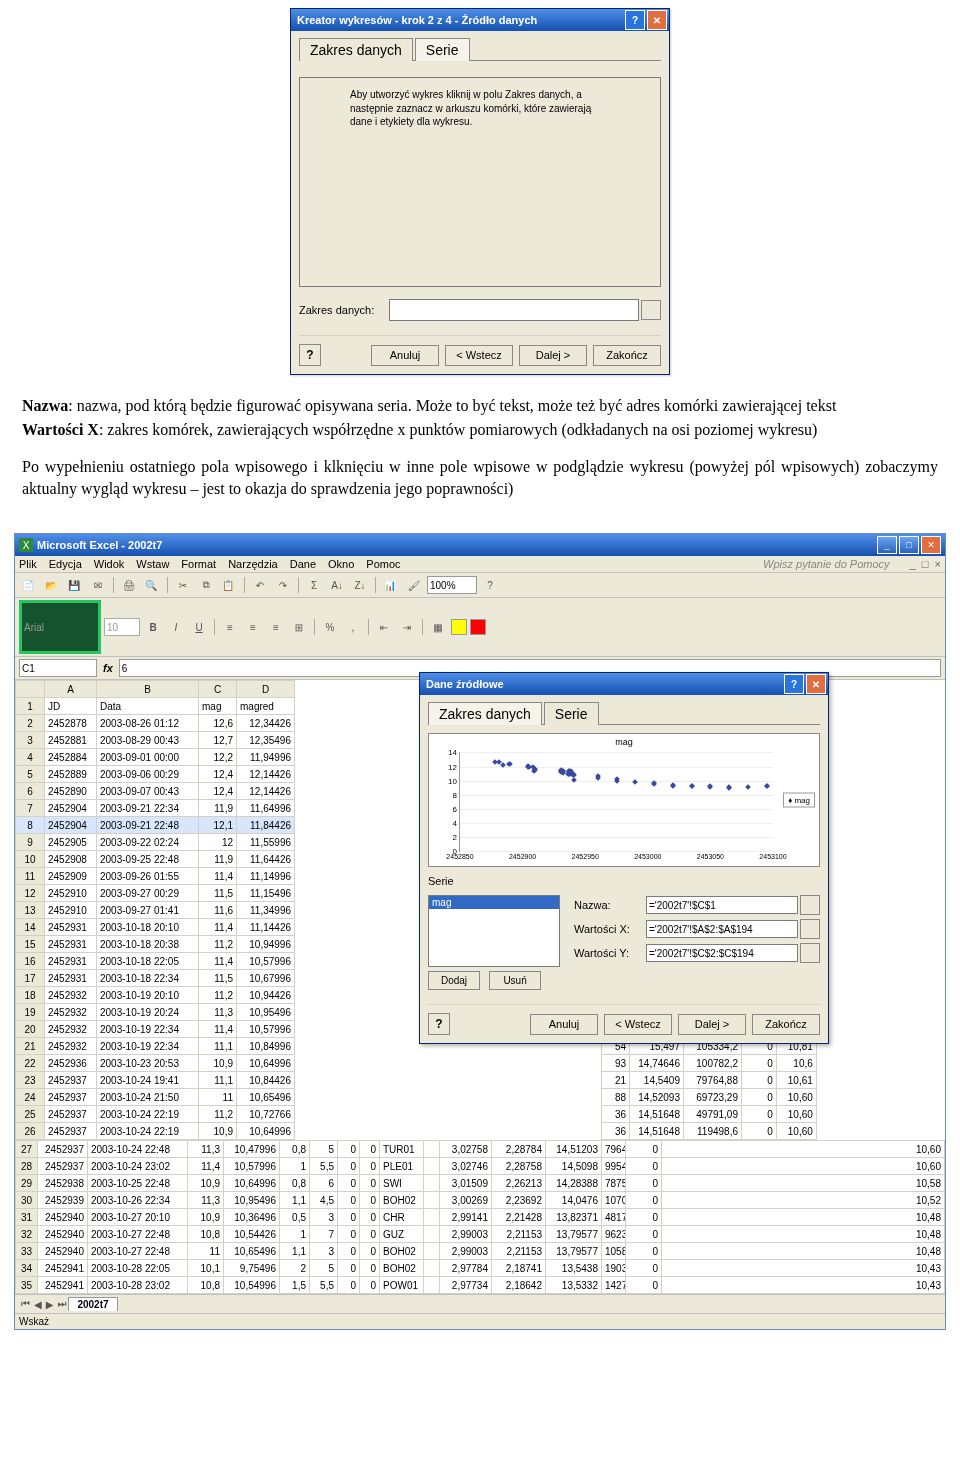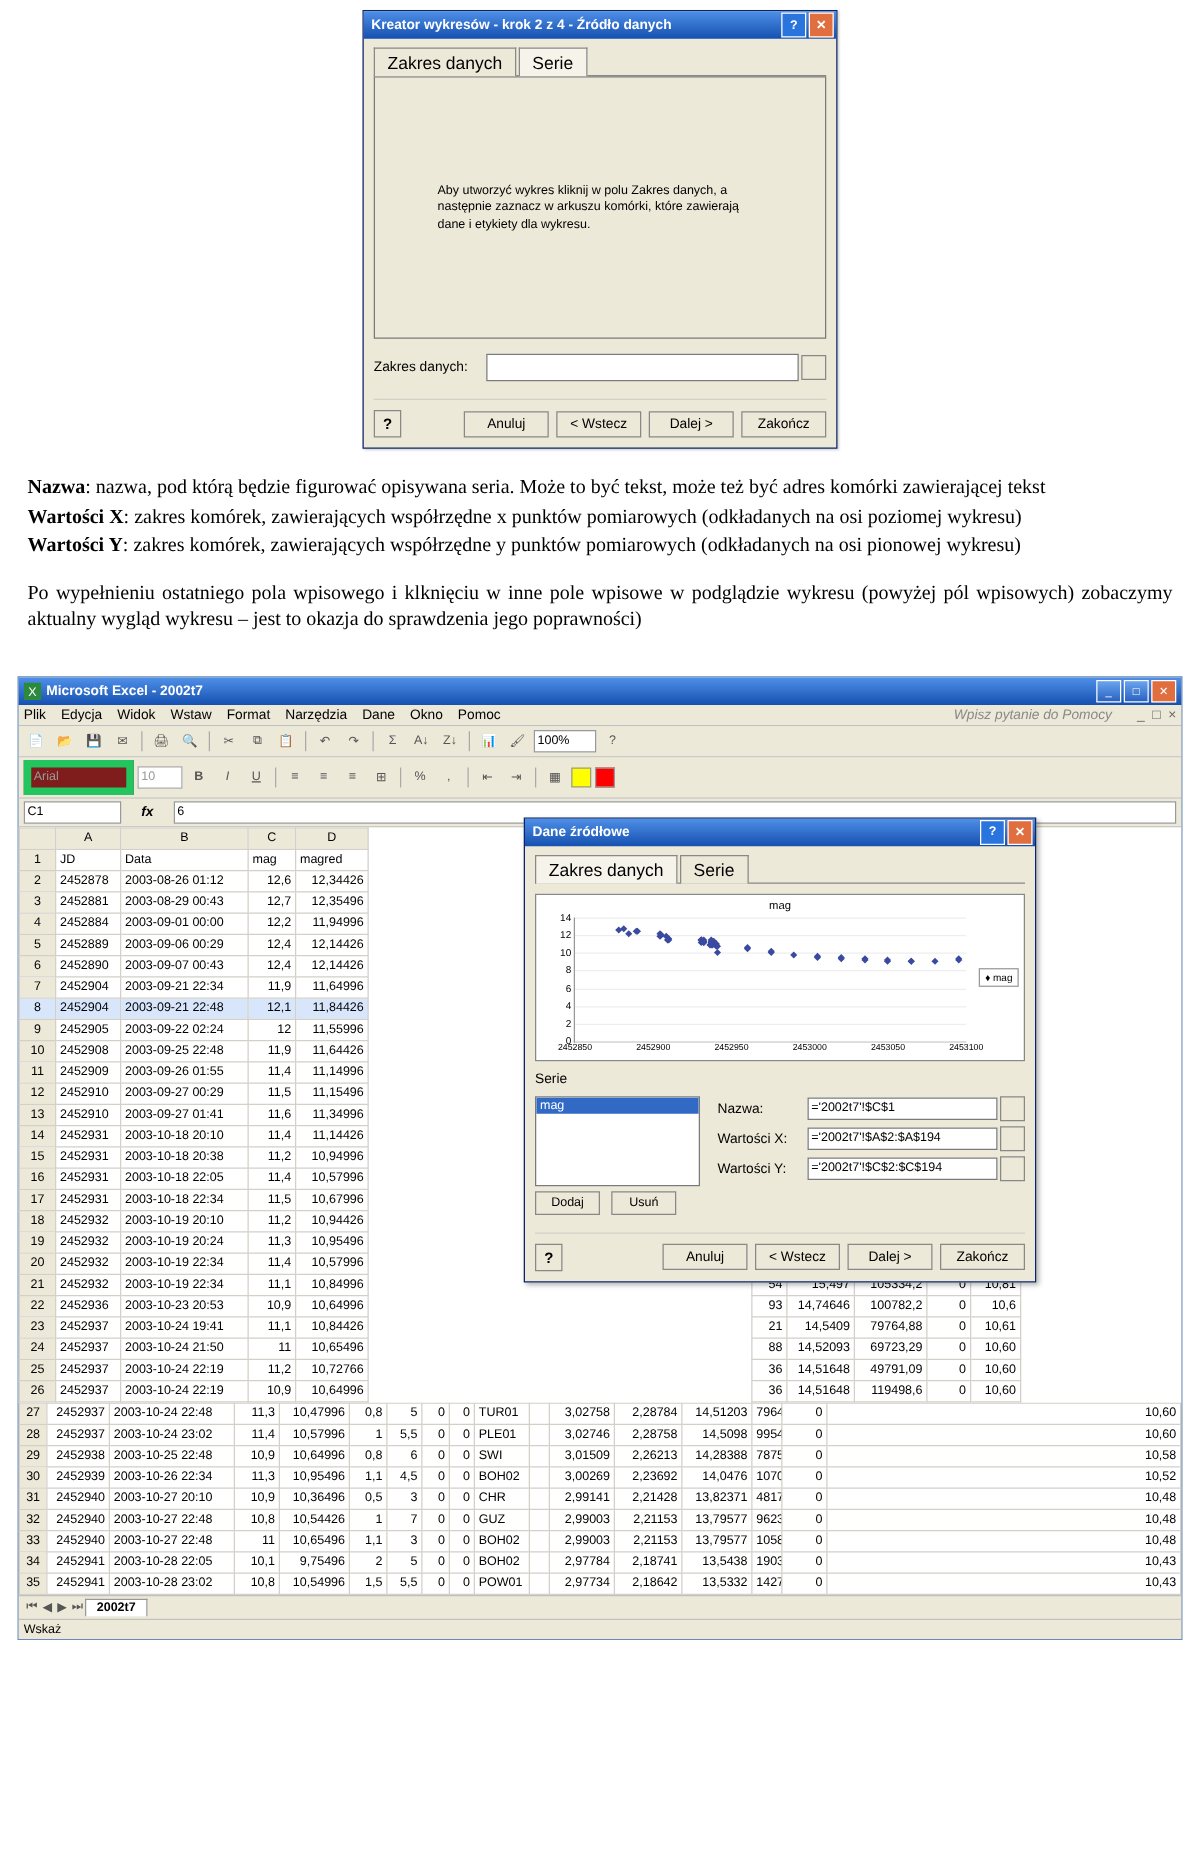--- a/index.html
+++ b/index.html
@@ -6,21 +6,21 @@
   
   .dlg{width:378px;margin:8px auto 0 auto;border:1px solid #0a246a;background:#ece9d8;box-shadow:1px 1px 2px rgba(0,0,0,.2)}
   .tb{height:22px;background:linear-gradient(#4e8fe7,#1550b0);display:flex;align-items:center;padding:0 2px 0 6px;color:#fff;font-weight:bold}
   .tb-txt{flex:1;font-size:11px}
   .tb-btn{width:18px;height:18px;margin-left:2px;border:1px solid #fff;background:#e06e3f;color:#fff;font-size:10px;display:flex;align-items:center;justify-content:center;font-weight:bold}
   .tb-help{background:#2a74dd}
   .dlg-body{padding:6px 8px 8px 8px}
   .tabs{display:flex;border-bottom:1px solid #888}
   .tab{padding:3px 10px 3px 10px;border:1px solid #888;border-bottom:none;margin-right:2px;background:#f5f3ea;position:relative;top:1px;font-size:14px}
   .tab.active{background:#ece9d8}
-  .preview{border:1px solid #7a7a7a;height:188px;margin-top:0;background:#ece9d8;padding:10px;display:flex;align-items:center;justify-content:center}
+  .preview{border:1px solid #7a7a7a;height:188px;margin-top:16px;background:#ece9d8;padding:10px;display:flex;justify-content:center}
   .preview-inner{font-size:10px;line-height:1.35;text-align:left;width:260px}
   .field-row{display:flex;align-items:center;margin-top:12px}
   .lbl{width:90px}
   .inp{flex:1;height:18px;border:1px solid #7a7a7a;background:#fff;padding:1px 2px;font:inherit}
   .radio-row{display:flex;align-items:center;margin:2px 0}
   .radio{width:11px;height:11px;border:1px solid #555;border-radius:50%;margin-right:6px;display:inline-block;position:relative}
   .radio.sel::after{content:"";position:absolute;inset:2px;border-radius:50%;background:#000}
   .btn-row{display:flex;align-items:center;margin-top:14px;border-top:1px solid #d4d0c8;padding-top:8px}
   .help-icn{width:20px;height:20px;border:1px solid #888;background:#ece9d8;display:flex;align-items:center;justify-content:center;font-size:12px;font-weight:bold;margin-right:auto}
   .btn{min-width:68px;height:21px;border:1px solid #888;background:#ece9d8;margin-left:6px;font:inherit;padding:0 8px}
@@ -33,27 +33,27 @@
   .xl-tb svg{margin-right:4px}
   .xl-tb-txt{font-weight:bold}
   .xl-menu{background:#ece9d8;border-bottom:1px solid #c0c0c0;padding:2px 4px;display:flex;gap:12px;font-size:11px}
   .xl-menu span{cursor:default}
   .xl-ask{margin-left:auto;color:#888;font-style:italic}
   .xl-tlb{background:#ece9d8;border-bottom:1px solid #c0c0c0;padding:2px 4px;display:flex;gap:3px;align-items:center}
   .tlb-ic{width:18px;height:18px;border:1px solid transparent;display:flex;align-items:center;justify-content:center;font-size:10px;color:#555}
   .sep{width:1px;height:16px;background:#aaa;margin:0 2px}
   .zoom-in{width:44px;height:16px;border:1px solid #999;background:#fff;font:inherit;font-size:10px;padding:0 2px}
   .xl-fmt{background:#ece9d8;border-bottom:1px solid #c0c0c0;padding:2px 4px;display:flex;gap:3px;align-items:center;color:#999}
-  .font-name{width:72px;height:16px;border:6px solid #22c55e;background:#7f1d1d;font:inherit;font-size:10px;color:#999;padding:0 2px}
+  .font-name{width:72px;height:16px;border:3px solid #22c55e;background:#14532d;font:inherit;font-size:10px;color:#999;padding:16px 2px}
   .font-size{width:30px;height:16px;border:1px solid #aaa;background:#fff;font:inherit;font-size:10px;color:#999;padding:0 2px}
   .fmt-b{font-weight:bold}
   .fmt-i{font-style:italic}
   .fmt-u{text-decoration:underline}
   .colorsw{width:14px;height:14px;border:1px solid #999}
-  .xl-ref{background:#ece9d8;border-bottom:1px solid #c0c0c0;padding:2px 4px;display:flex;align-items:center;gap:16px}
+  .xl-ref{background:#ece9d8;border-bottom:1px solid #c0c0c0;padding:2px 4px;display:flex;align-items:center;gap:6px}
   .namebox{width:72px;height:16px;border:1px solid #999;background:#fff;font:inherit;font-size:10px;padding:0 2px}
   .fx{font-style:italic;font-weight:bold}
   .fxbox{flex:1;height:16px;border:1px solid #999;background:#fff;font:inherit;font-size:10px;padding:0 2px}
   
   .grid-wrap{display:flex;background:#fff;position:relative}
   .colL{width:400px}
   .colR{width:344px;margin-left:auto}
   table.g{border-collapse:collapse;font-size:10px;table-layout:fixed}
   .g th,.g td{border:1px solid #d4d0c8;padding:1px 3px;height:14px;overflow:hidden;white-space:nowrap;text-align:right}
   .g thead th{background:#ece9d8;text-align:center;font-weight:normal}
@@ -118,21 +118,20 @@
       <button class="btn">&lt; Wstecz</button>
       <button class="btn" style="font-weight:normal">Dalej &gt;</button>
       <button class="btn">Zakończ</button>
     </div>
   </div>
 </div>
 
 <div class="doc">
   <p style="margin:2px 0"><b>Nazwa</b><span>: nazwa, pod którą będzie figurować opisywana seria. Może to być tekst, może też być adres komórki zawierającej tekst</span></p>
   <p style="margin:2px 0"><b>Wartości X</b><span>: zakres komórek, zawierających współrzędne x punktów pomiarowych (odkładanych na osi poziomej wykresu)</span></p>
-  <p style="margin:2px 0"><b>Wartości Y</b><span>: zakres komórek, zawierających współrzędne y punktów pomiarowych (odkładanych na osi pionowej wykresu)</span></p>
   <p>Po wypełnieniu ostatniego pola wpisowego i klknięciu w inne pole wpisowe w podglądzie wykresu (powyżej pól wpisowych) zobaczymy aktualny wygląd wykresu – jest to okazja do sprawdzenia jego poprawności)</p>
 </div>
 
 <div class="xl">
   <div class="xl-tb">
     <svg width="14" height="14">
         <rect width="14" height="14" fill="#2c8a3c"></rect>
         <text x="7" y="11" text-anchor="middle" fill="#fff" font-size="10" font-family="Arial">X</text>
       </svg>
     <span class="xl-tb-txt">Microsoft Excel - 2002t7</span>

